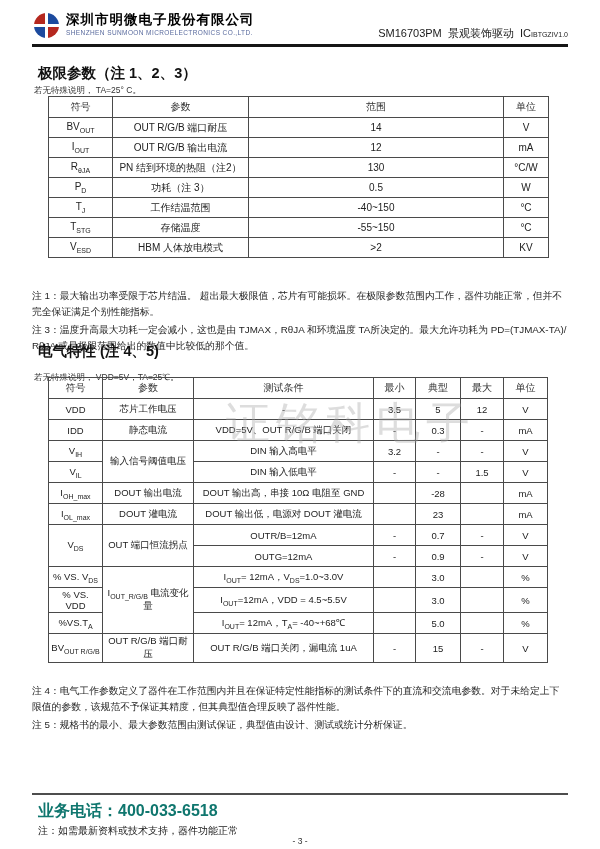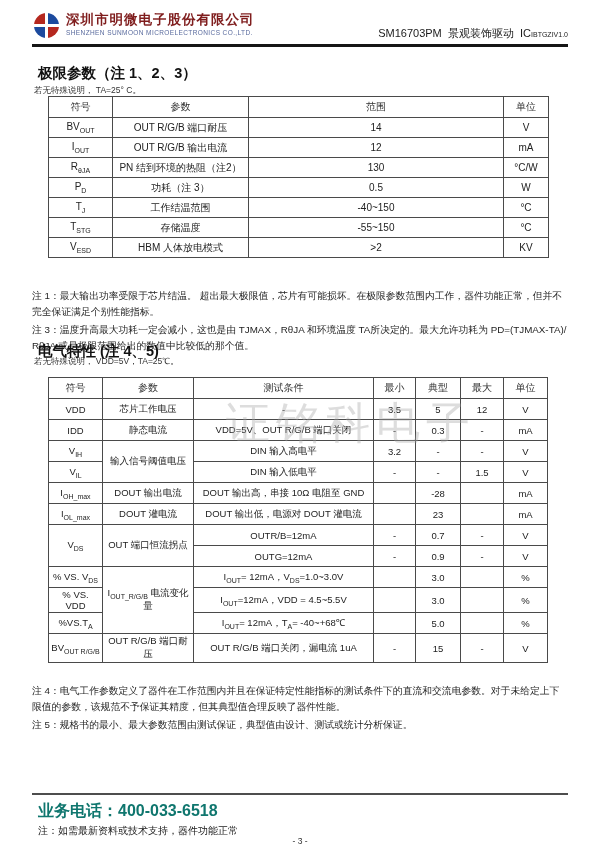--- a/index.html
+++ b/index.html
@@ -11,21 +11,21 @@
   }
   
   .header { position:absolute; top:11px; left:32px; right:32px; height:32px; }
   .logo {
     position:absolute; left:2px; top:2px; width:25px; height:25px; border-radius:50%;
     background:conic-gradient(#1c4a9e 0deg 90deg, #b5281f 90deg 180deg, #1c4a9e 180deg 270deg, #b5281f 270deg 360deg);
   }
   .logo .bar-h { position:absolute; left:0; top:11px; width:100%; height:3px; background:#fff; }
   .logo .bar-v { position:absolute; top:0; left:11px; width:3px; height:100%; background:#fff; }
   .company { position:absolute; left:34px; top:0; }
-  .company-cn { font-size:13.5px; font-weight:bold; color:#7f1d1d; letter-spacing:1px; line-height:17px; }
+  .company-cn { font-size:13.5px; font-weight:bold; color:#000000; letter-spacing:1px; line-height:17px; }
   .company-en { font-size:6.5px; color:#5a6b9e; letter-spacing:0.4px; line-height:9px; }
   .doc-title { position:absolute; right:0; bottom:2px; font-size:11px; color:#1a1a1a; white-space:nowrap; }
   .doc-title .ver { font-size:7px; }
   .head-rule { position:absolute; top:44px; left:32px; width:536px; height:3px; background:#151515; }
   
   .sec-title { position:absolute; left:38px; font-size:14.5px; font-weight:bold; color:#111; }
   .cond { position:absolute; left:34px; font-size:8.5px; color:#333; }
   
   table { border-collapse:collapse; table-layout:fixed; }
   th, td { border:1px solid #4a4a4a; text-align:center; vertical-align:middle;
@@ -136,21 +136,21 @@
           </tr>
         </tbody>
       </table>
   </div>
   <div class="notes" style="top:263px;" id="limits-notes">
       <p>注 1：最大输出功率受限于芯片结温。 超出最大极限值，芯片有可能损坏。在极限参数范围内工作，器件功能正常，但并不完全保证满足个别性能指标。</p>
       <p>注 3：温度升高最大功耗一定会减小，这也是由 TJMAX，RθJA 和环境温度 TA所决定的。最大允许功耗为 PD=(TJMAX-TA)/ RθJA 或是极限范围给出的数值中比较低的那个值。</p>
     </div>
 
   <div class="sec-title" style="top:342px;">电气特性 (注 4、5)</div>
-  <div class="cond" style="top:356px;">若无特殊说明， VDD=5V，TA=25℃。</div>
+  <div class="cond" style="top:372px;">若无特殊说明， VDD=5V，TA=25℃。</div>
   <div class="tbl2-wrap">
     <table id="electrical-table">
         <colgroup>
           <col style="width: 54px;">
           <col style="width: 91px;">
           <col style="width: 180px;">
           <col style="width: 42px;">
           <col style="width: 45px;">
           <col style="width: 43px;">
           <col style="width: 44px;">

